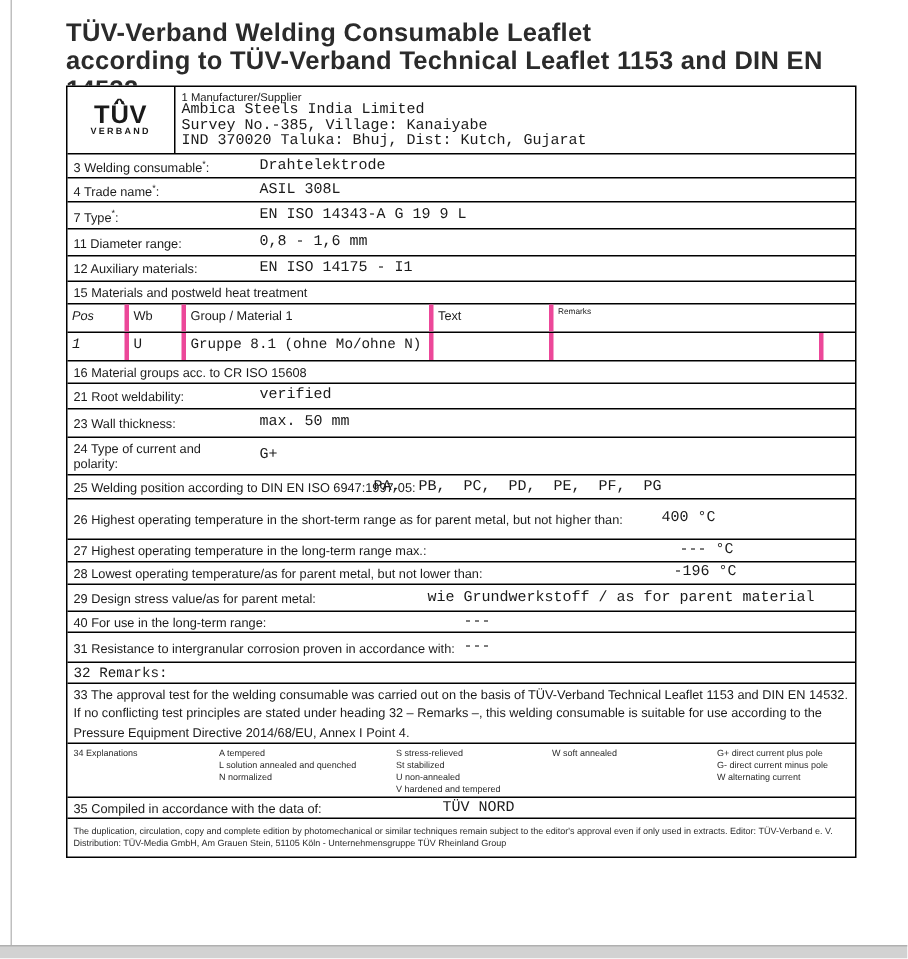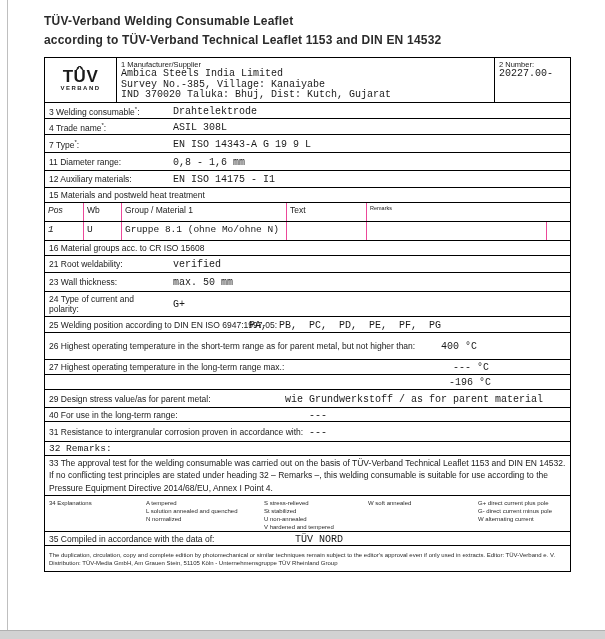--- a/index.html
+++ b/index.html
@@ -3,21 +3,21 @@
 <meta charset="utf-8">
 <style>
   * { margin:0; padding:0; box-sizing:border-box; }
   html,body { width:605px; height:639px; background:#ffffff; overflow:hidden;
               font-family:"Liberation Sans", sans-serif; color:#1a1a1a; }
   #page { position:relative; width:605px; height:639px; background:#fff; }
   #edge-line { position:absolute; left:7px; top:0; width:1px; height:630px; background:#bfbfbf; }
   #hscrollbar { position:absolute; left:0; bottom:0; width:605px; height:9px;
                 background:#d2d2d2; border-top:1px solid #b0b0b0; }
   #titles { position:absolute; left:44px; top:12px; width:527px; }
-  .title { font-size:12px; font-weight:bold; color:#2b2b2b; line-height:19px; letter-spacing:0.2px; }
+  .title { font-size:17px; font-weight:bold; color:#2b2b2b; line-height:19px; letter-spacing:0.2px; }
 
   #doc { position:absolute; left:44px; top:57px; width:527px; border:1px solid #000; background:#fff; }
   .row { position:relative; border-top:1px solid #000; display:flex; align-items:center;
          padding:0 4px; width:100%; }
   .row.first { border-top:none; }
   .lbl { font-size:8.5px; line-height:10px; }
   .txt { font-size:8.5px; line-height:10px; }
   .val { position:absolute; font-family:"Liberation Mono", monospace; font-size:10px;
          white-space:pre; top:50%; transform:translateY(-50%); }
   sup { font-size:6px; vertical-align:super; }
@@ -30,21 +30,21 @@
   .tuv-caret { position:absolute; top:-7px; left:50%; transform:translateX(-50%) scaleX(1.6);
                font-size:9px; font-weight:bold; }
   .tuv-sub { font-size:6px; font-weight:bold; letter-spacing:1.5px; margin-top:1px; }
   #mfr-cell { width:378px; border-left:1px solid #000; padding:2px 4px; }
   #num-cell { flex:1; border-left:1px solid #000; padding:2px 4px; }
   .small-lbl { font-size:7.5px; line-height:9px; }
   .mono-line { font-family:"Liberation Mono", monospace; font-size:10px; line-height:10.5px; white-space:pre; }
 
   
   .mat-row { display:flex; border-top:1px solid #000; align-items:stretch; padding:0; }
-  .mat-cell { border-left:1px solid #ec4899; padding:2px 3px; font-size:8.5px; display:flex; align-items:flex-start; }
+  .mat-cell { border-left:3px solid #ec4899; padding:2px 3px; font-size:8.5px; display:flex; align-items:flex-start; }
   .mat-cell.firstcol { border-left:none;font-style:italic; }
   .mc-pos { width:38px; } .mc-wb { width:38px; } .mc-g1 { width:165px; }
   .mc-text { width:80px; } .mc-g2 { width:180px; } .mc-rem { flex:1; font-size:5.5px; }
   .mat-mono { font-family:"Liberation Mono", monospace; font-size:9.5px; white-space:pre; }
 
   
   #expl { height:36px; align-items:flex-start; padding-top:3px; }
   .ex-col { position:absolute; top:3px; font-size:6px; line-height:8px; color:#2a2a2a; }
   .ex-lab { left:4px; } .ex-c1 { left:101px; } .ex-c2 { left:219px; } .ex-c3 { left:323px; } .ex-c4 { left:433px; }
 
@@ -85,24 +85,20 @@
           </div>
           <div class="tuv-sub">VERBAND</div>
         </div>
       </div>
       <div id="mfr-cell">
         <div class="small-lbl">1 Manufacturer/Supplier</div>
         <div class="mono-line">Ambica Steels India Limited</div>
         <div class="mono-line">Survey No.-385, Village: Kanaiyabe</div>
         <div class="mono-line">IND 370020 Taluka: Bhuj, Dist: Kutch, Gujarat</div>
       </div>
-      <div id="num-cell">
-        <div class="small-lbl">2 Number:</div>
-        <div class="mono-line">20227.00-</div>
-      </div>
     </div>
 
     <div class="row h16">
       <span class="lbl"><span>3 Welding consumable</span><sup>*</sup><span>:</span></span>
       <span class="val l128">Drahtelektrode</span>
     </div>
     <div class="row h16">
       <span class="lbl"><span>4 Trade name</span><sup>*</sup><span>:</span></span>
       <span class="val l128">ASIL 308L</span>
     </div>
@@ -159,20 +155,21 @@
     </div>
     <div class="row h27 wrap-390">
       <span class="lbl">26 Highest operating temperature in the short-term range as for parent metal, but not higher than:</span>
       <span class="val l396">400 °C</span>
     </div>
     <div class="row h15">
       <span class="lbl">27 Highest operating temperature in the long-term range max.:</span>
       <span class="val l408">--- °C</span>
     </div>
     <div class="row h15">
+      <span class="lbl">28 Lowest operating temperature/as for parent metal, but not lower than:</span>
       <span class="val l404">-196 °C</span>
     </div>
     <div class="row h18">
       <span class="lbl">29 Design stress value/as for parent metal:</span>
       <span class="val l240">wie Grundwerkstoff / as for parent material</span>
     </div>
     <div class="row h14">
       <span class="lbl">40 For use in the long-term range:</span>
       <span class="val l264">---</span>
     </div>

